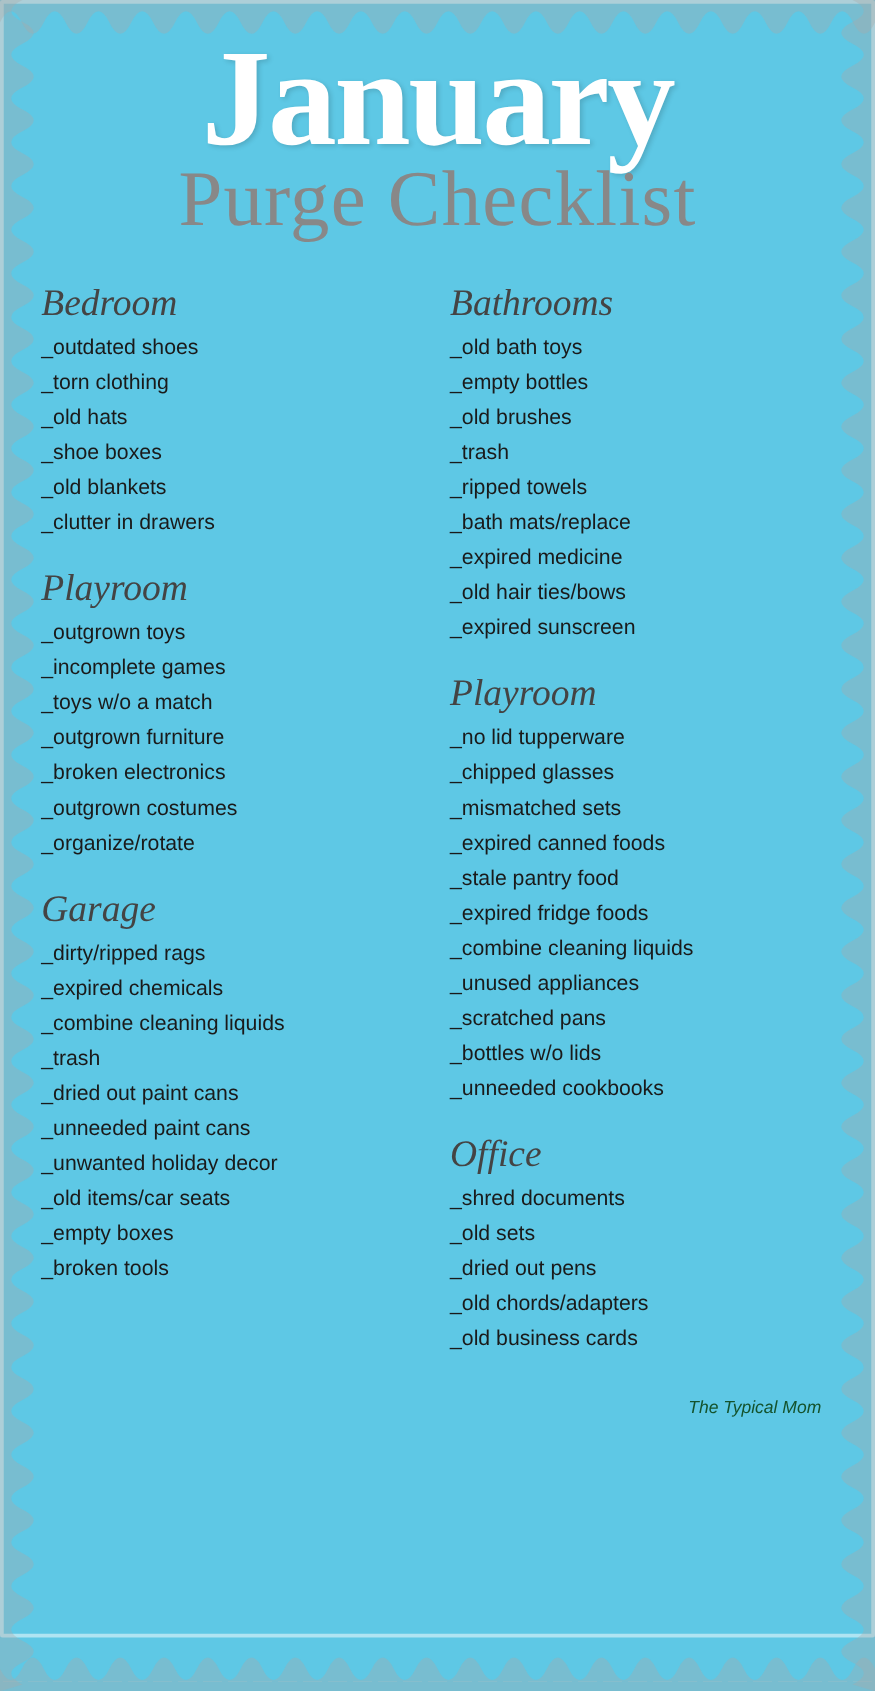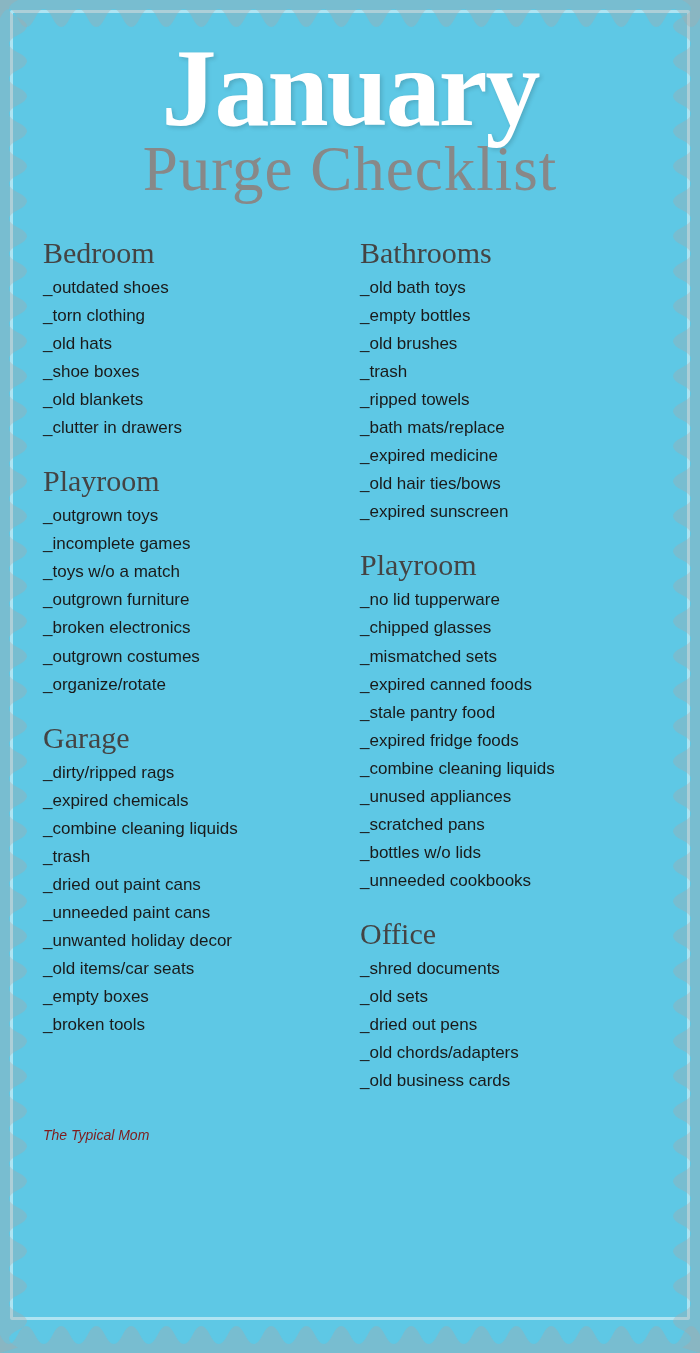--- a/index.html
+++ b/index.html
@@ -38,21 +38,20 @@
       position: absolute;
       bottom: -8px;
       left: 0; right: 0;
       height: 16px;
       background: radial-gradient(circle at 50% 100%, #ccc 8px, transparent 8px);
       background-size: 20px 16px;
       z-index: 5;
     }
 
     .inner-border {
-      margin: 10px;
       border: 3px solid rgba(255,255,255,0.5);
       border-radius: 2px;
       padding: 10px 30px 30px 30px;
       min-height: 1310px;
       position: relative;
     }
 
     .header {
       text-align: center;
       padding: 10px 0 20px 0;
@@ -89,32 +88,34 @@
 
     .section {
       margin-bottom: 22px;
     }
 
     .section-title {
       font-family: 'Brush Script MT', 'Comic Sans MS', cursive;
       font-size: 30px;
       color: #444;
       margin-bottom: 4px;
+      font-style: italic;
     }
 
     .section-item {
       font-size: 17px;
       color: #1a1a1a;
       line-height: 1.65;
       font-family: Arial, sans-serif;
     }
 
     .watermark {
+      text-align: right;
       font-size: 14px;
-      color: #7f1d1d;
+      color: #14532d;
       font-style: italic;
       margin-top: 10px;
       padding-right: 10px;
     }
 
     
     .scallop-svg {
       position: absolute;
       top: 0; left: 0;
       width: 100%; height: 100%;

